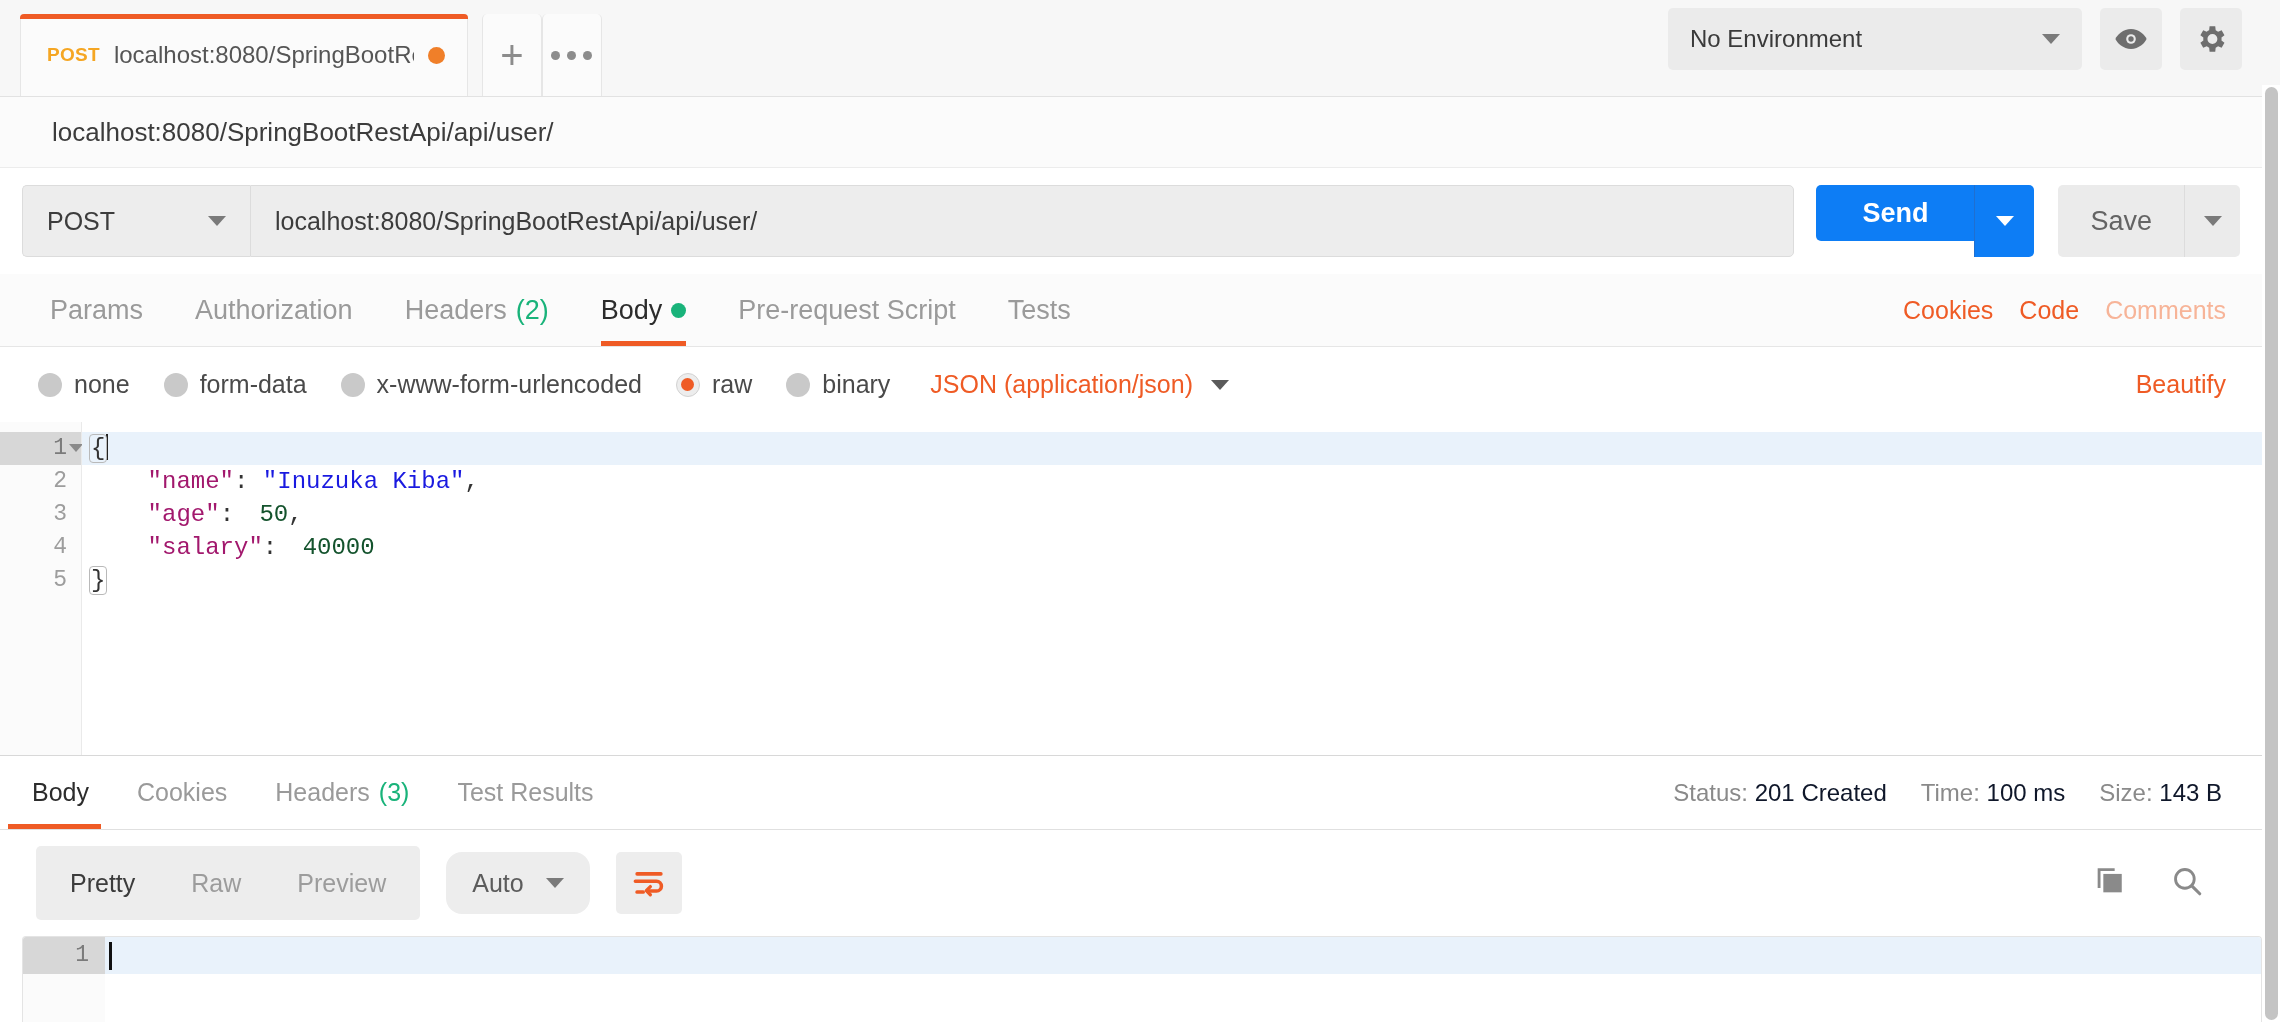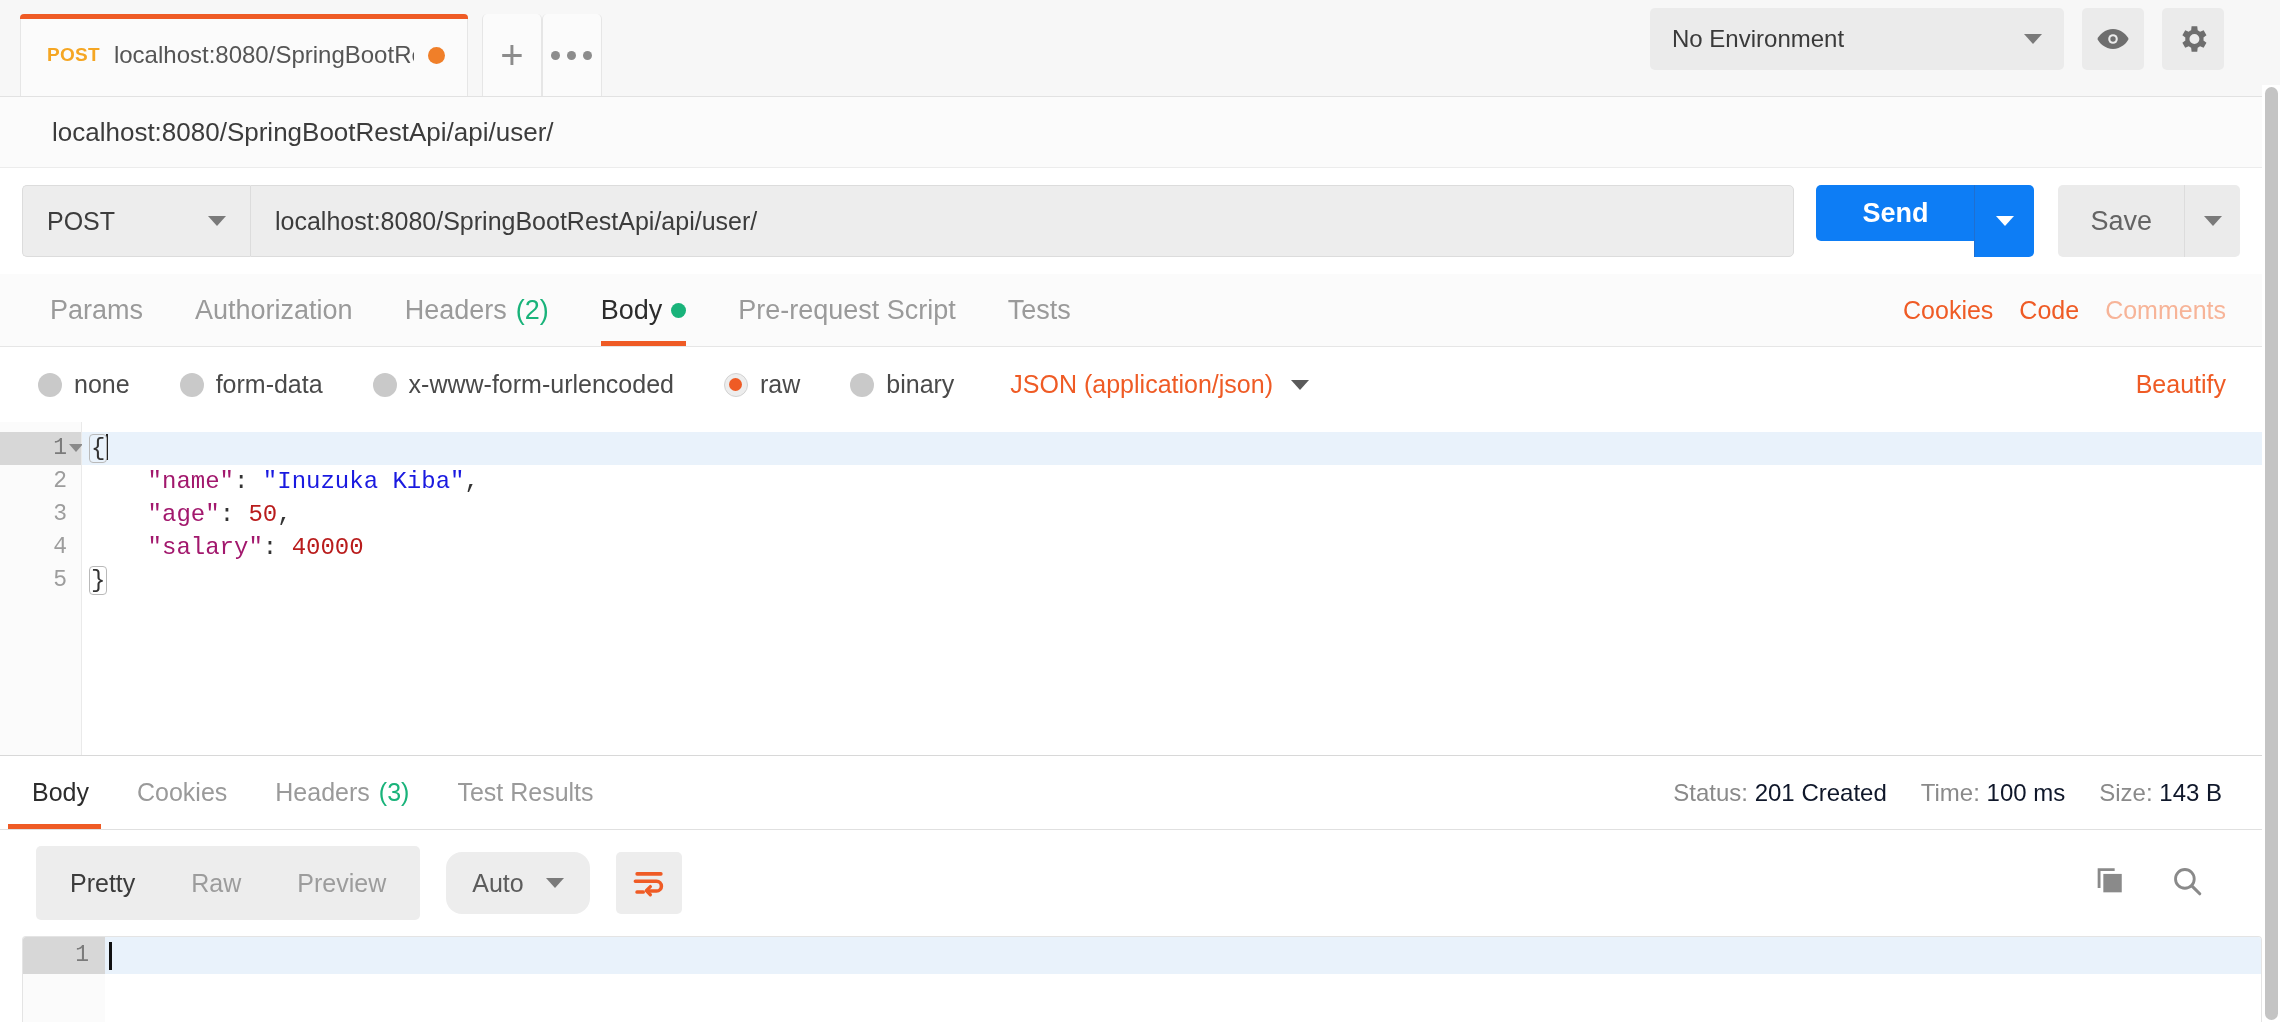--- a/index.html
+++ b/index.html
@@ -58,21 +58,21 @@
     border-radius: 5px 5px 0 0;
     display: flex; align-items: center; justify-content: center;
     color: #8c8c8c;
   }
   .tab-btn.plus { margin-left: 14px; font-size: 40px; font-weight: 300; line-height: 1; color: #8c8c8c; }
   .dots { display: flex; gap: 7px; }
   .dots i { width: 9px; height: 9px; border-radius: 50%; background: #8c8c8c; display: block; }
 
   .env-zone {
     margin-left: auto; display: flex; align-items: flex-start; gap: 18px;
-    padding-right: 56px; padding-bottom: 18px; height: 97px;
+    padding-right: 38px; padding-bottom: 18px; height: 97px;
   }
   .env-select {
     width: 414px; height: 62px; background: #ebebeb; border-radius: 5px;
     display: flex; align-items: center; padding: 0 22px;
     color: #3a3a3a; font-size: 24px;
     align-self: center;
   }
   .env-select .caret { margin-left: auto; }
   .caret {
     width: 0; height: 0; border-left: 9px solid transparent;
@@ -166,21 +166,21 @@
     margin-left: auto; display: flex; align-items: center; gap: 26px;
     padding-right: 36px; font-size: 25px;
   }
   .lnk { color: #ef5b25; }
   .lnk.muted { color: #f7b498; }
 
   
   .bodytype {
     position: absolute; top: 347px; left: 0; right: 18px; height: 75px;
     background: #ffffff;
-    display: flex; align-items: center; padding-left: 38px; gap: 16px;
+    display: flex; align-items: center; padding-left: 38px; gap: 0;
   }
   .radio { display: flex; align-items: center; gap: 12px; margin-right: 34px; font-size: 25px; color: #4a4a4a; }
   .rdot {
     width: 24px; height: 24px; border-radius: 50%; background: #c9c9c9;
     display: flex; align-items: center; justify-content: center;
   }
   .rdot.on { background: #ededed; border: 1px solid #d2d2d2; }
   .rdot.on i { width: 13px; height: 13px; border-radius: 50%; background: #ef5b25; display: block; }
   .json-sel { display: flex; align-items: center; gap: 18px; margin-left: 6px; }
   .json-sel span { color: #ef5b25; font-size: 25px; }
@@ -212,21 +212,21 @@
   }
   .code {
     flex: 1 1 auto; padding-top: 10px;
     font-family: "Liberation Mono", monospace; font-size: 24px;
     position: relative;
   }
   .cl { height: 33px; line-height: 33px; padding-left: 8px; white-space: pre; }
   .cl.active { background: #e9f2fb; }
   .k { color: #a2186d; }
   .s { color: #1a1ae0; }
-  .n { color: #b91c1c; }
+  .n { color: #14532d; margin-left: 11px; }
   .p { color: #333; }
   .caret-bar {
     display: inline-block; width: 2px; height: 26px;
     background: #222; vertical-align: -5px;
   }
   .brkt { outline: 1px solid #b9b9b9; border-radius: 3px; padding: 0 1px; }
 
   
   .resp-tabs {
     position: absolute; top: 756px; left: 0; right: 18px; height: 74px;

